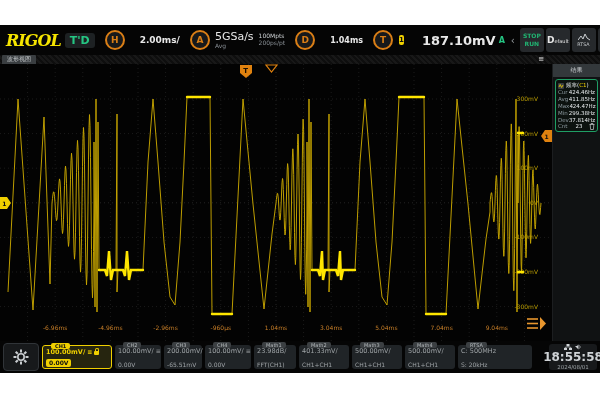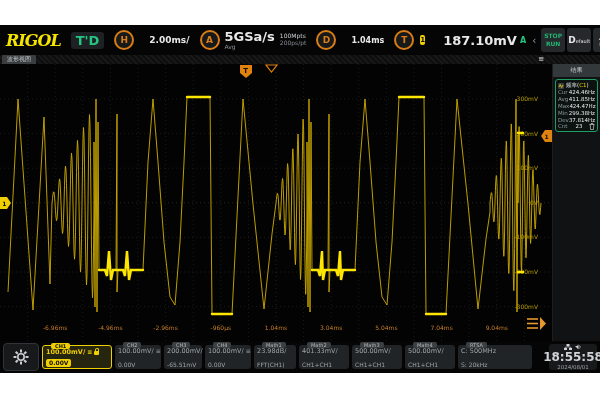--- a/index.html
+++ b/index.html
@@ -5,28 +5,28 @@
   html,body{margin:0;padding:0;background:#fff;}
   .stage{position:relative;width:600px;height:400px;background:#fff;overflow:hidden;
          font-family:"DejaVu Sans",sans-serif;-webkit-font-smoothing:antialiased;}
   .screen{position:absolute;left:0;top:25px;width:600px;height:348px;background:#6d28d9;}
 
   
   .topbar{position:absolute;left:0;top:0;width:600px;height:30px;background:#050505;
           display:flex;align-items:center;}
   .logo{font-family:"DejaVu Serif",serif;font-style:italic;font-weight:bold;
         font-size:16px;color:#f5e400;margin-left:6px;letter-spacing:-1px;}
-  .trig-status{margin-left:10px;background:#1d2123;border-radius:3px;padding:1px 5px;
-        font-size:13px;font-weight:bold;color:#25c683;text-align:right;}
+  .trig-status{margin-left:4px;background:#1d2123;border-radius:3px;padding:1px 5px;
+        font-size:11px;font-weight:bold;color:#25c683;text-align:right;}
   .knob{width:16px;height:16px;border-radius:50%;background:#17191b;border:2px solid #d97e16;
         color:#d97e16;font-size:9px;font-weight:bold;display:flex;align-items:center;
         justify-content:center;margin-left:10px;flex:0 0 auto;}
   .kv{color:#e8e8e8;font-size:9px;font-weight:bold;margin-left:15px;white-space:nowrap;}
   .stack{display:flex;flex-direction:column;line-height:1.1;margin-left:5px;}
-  .stack .a{color:#e8e8e8;font-size:13px;font-weight:bold;}
+  .stack .a{color:#e8e8e8;font-size:11px;font-weight:normal;}
   .stack .b{color:#8a9096;font-size:6px;}
   .sep{color:#9aa0a4;font-size:10px;margin:0 3px 0 6px;}
   .tbar-btns{display:flex;gap:2px;margin-left:2px;}
   .tbtn{width:24px;height:24px;background:#26292c;border-radius:3px;display:flex;
         flex-direction:column;align-items:center;justify-content:center;gap:1px;cursor:default;}
   .tbtn .lab{font-size:5px;color:#c9cdd0;line-height:1;transform:scale(.95);white-space:nowrap;}
   .tbtn .grn{color:#21b573;font-weight:bold;font-size:6px;line-height:1.1;}
   .tbtn .bigD{font-size:9px;color:#e8e8e8;font-weight:bold;line-height:1;}
   .tbtn .smD{font-size:5px;color:#e8e8e8;}
   .badge1{width:10px;height:10px;background:#f0d000;border-radius:2px;color:#111;

